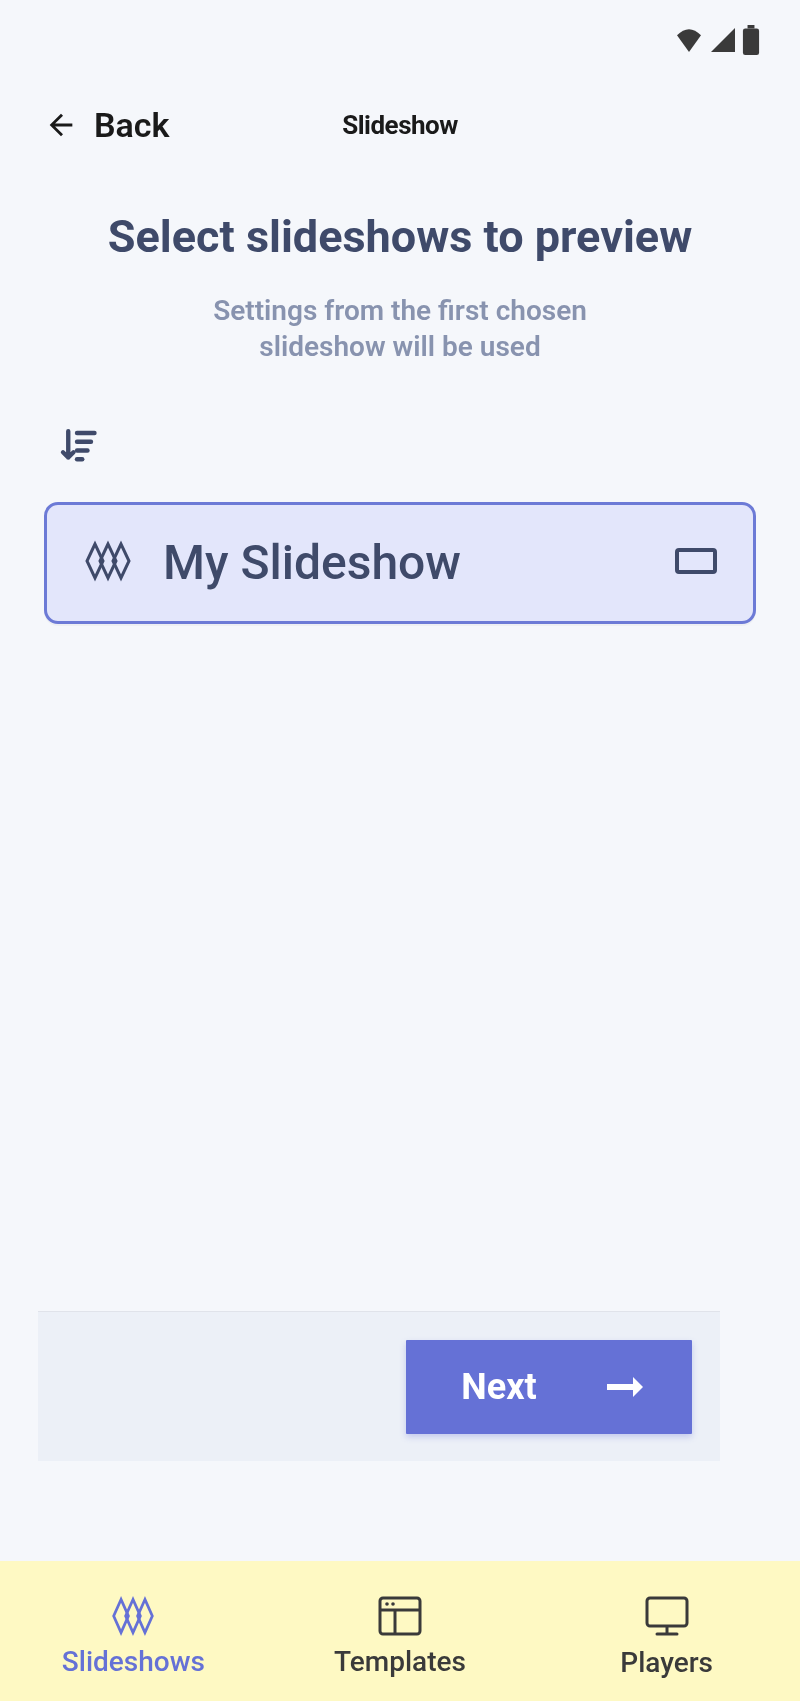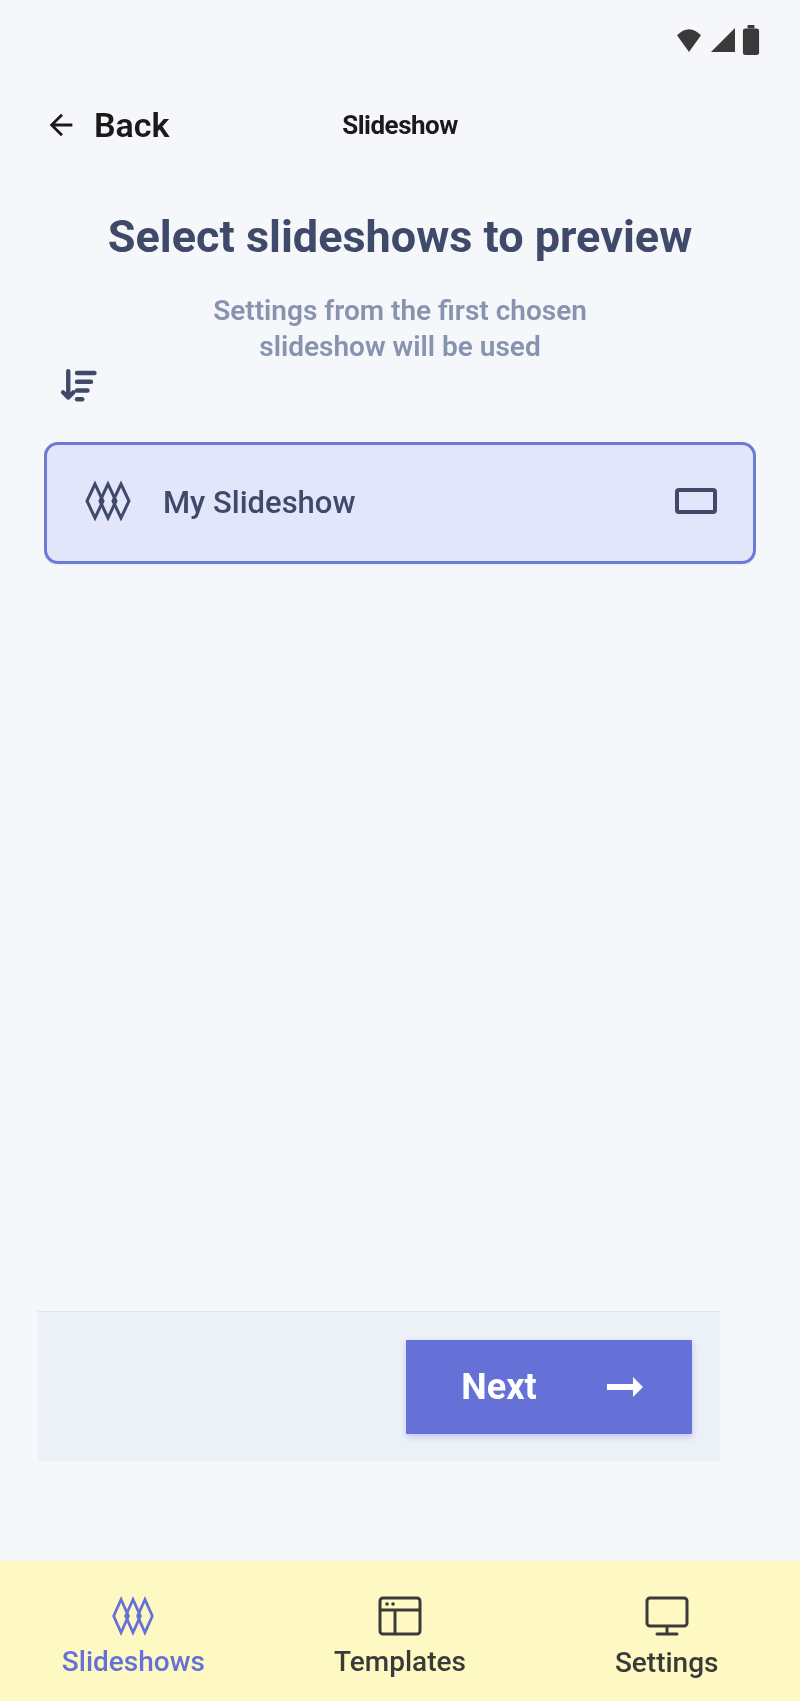--- a/index.html
+++ b/index.html
@@ -63,20 +63,21 @@
       color: #3f4a6a;
       margin-top: 10px;
       margin-bottom: 30px;
     }
     .helper-text {
       text-align: center;
       font-size: 28px;
       font-weight: 600;
       color: #8893af;
       line-height: 1.3;
+      margin-bottom: 60px;
     }
     .sort-row {
       margin-bottom: 30px;
       padding-left: 12px;
     }
     .sort-btn { cursor: pointer; display: inline-block; }
     .card {
       width: 100%;
       height: 122px;
       background: #e3e6fb;
@@ -84,21 +85,21 @@
       border-radius: 14px;
       display: flex;
       align-items: center;
       padding: 0 36px;
       cursor: pointer;
       box-shadow: 0 2px 0 rgba(0,0,0,0.03);
     }
     .card-icon { margin-right: 30px; flex-shrink: 0; }
     .card-label {
       flex: 1;
-      font-size: 31px;
+      font-size: 48px;
       font-weight: 500;
       color: #3f4a6a;
     }
     .card-right-icon { flex-shrink: 0; }
     .footer-action {
       position: absolute;
       left: 38px; right: 80px; bottom: 240px;
       height: 150px;
       background: #ecf0f7;
       display: flex;
@@ -243,15 +244,15 @@
       <circle cx="16" cy="9" r="1.8" fill="#3a3a3a"></circle>
     </svg>
     <span class="nav-label">Templates</span>
   </div>
   <div class="nav-item">
     <svg width="48" height="44" viewBox="0 0 48 44">
       <rect x="4" y="4" width="40" height="28" rx="3" fill="none" stroke="#3a3a3a" stroke-width="3"></rect>
       <line x1="24" y1="32" x2="24" y2="40" stroke="#3a3a3a" stroke-width="3"></line>
       <line x1="14" y1="40" x2="34" y2="40" stroke="#3a3a3a" stroke-width="3" stroke-linecap="round"></line>
     </svg>
-    <span class="nav-label">Settings</span>
+    <span class="nav-label">Players</span>
   </div>
 </div>
 
 </body></html>

